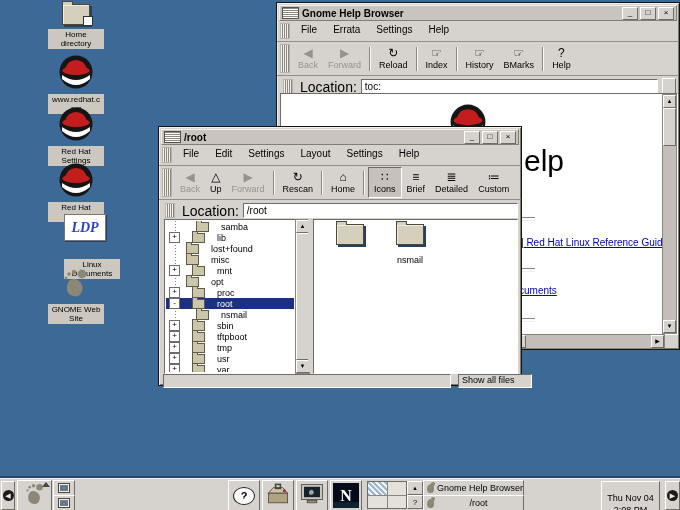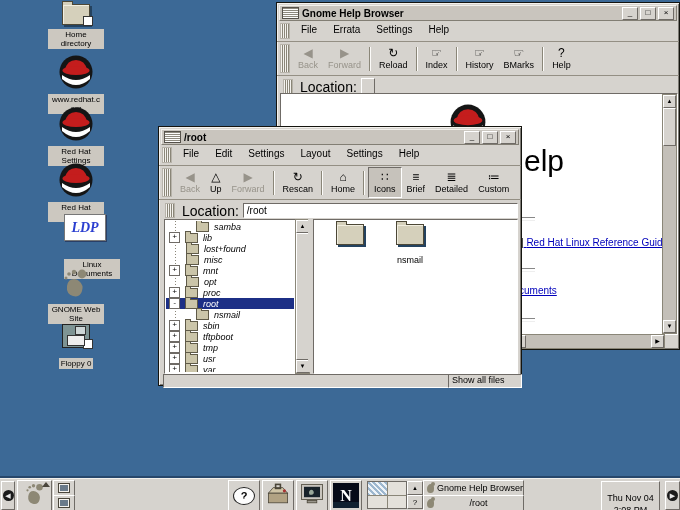--- a/index.html
+++ b/index.html
@@ -67,22 +67,22 @@
   .hfrag-heading{position:absolute;left:243px;top:50px;font-size:30px;color:#000;}
   .hrline{position:absolute;left:0;height:2px;border-top:1px solid #888;border-bottom:1px solid #eee;}
   .hlink{position:absolute;font-size:10px;color:#0000bb;text-decoration:underline;white-space:nowrap;}
   .hprefix{color:#000;text-decoration:none;font-size:10px;}
 
   
   .pane{position:absolute;background:#fff;border:1px solid;border-color:#6f6b66 #fff #fff #6f6b66;overflow:hidden;}
   .tree{position:absolute;inset:1px;overflow:hidden;}
   .tree::before{content:"";position:absolute;left:9px;top:0;bottom:0;width:1px;
         background:repeating-linear-gradient(0deg,#8a8678 0 1px,transparent 1px 3px);}
-  .trow{display:flex;align-items:center;height:11px;font-size:9px;padding-left:3px;gap:5px;
-        position:relative;white-space:nowrap;font-style:italic;}
+  .trow{display:flex;align-items:center;height:11px;font-size:9px;padding-left:3px;gap:12px;
+        position:relative;white-space:nowrap;}
   .trow .exp{width:9px;height:9px;border:1px solid #6f6b66;background:#fff;font-size:8px;line-height:7px;
         text-align:center;flex:none;color:#000;}
   .trow.noexp{padding-left:20px;}
   .trow.lvl2{padding-left:30px;}
   .trow.sel{background:#1c2f86;color:#fff;}
   .fsm{width:11px;height:8px;background:#cbc5a9;border:1px solid #5f5a48;position:relative;flex:none;}
   .fsm::before{content:"";position:absolute;left:-1px;top:-3px;width:4px;height:2px;background:#cbc5a9;
         border:1px solid #5f5a48;border-bottom:none;}
   .ficon{position:absolute;width:56px;text-align:center;}
   .ficon .flabel{font-size:9px;display:inline-block;margin-top:2px;}
@@ -176,24 +176,20 @@
           <path d="M14 13 Q8 13 7 20 Q6 28 13 30 Q20 32 22 25 Q24 19 19 15 Q17 13 14 13Z" fill="#8d8875"></path>
           <circle cx="22" cy="8" r="4.4" fill="#8d8875"></circle>
           <circle cx="14" cy="6" r="2.2" fill="#8d8875"></circle>
           <circle cx="9" cy="8" r="1.8" fill="#8d8875"></circle>
           <circle cx="6" cy="12" r="1.5" fill="#8d8875"></circle>
         </svg>
     </span><br>
     <span class="dlabel">GNOME Web Site</span>
   </div>
 
-  <div class="ditem" style="left:0;top:324px">
-    <span class="dart floppy"><span class="badge"></span></span><br>
-    <span class="dlabel">Floppy 0</span>
-  </div>
 
   <div class="win" style="left:276px;top:2px;width:402px;height:346px;z-index:1">
     <div class="tbar">
       <span class="wicon"></span>
       <span class="wtitle">Gnome Help Browser</span>
       <span class="wbtns">
         <span class="wbtn">_</span>
         <span class="wbtn">□</span>
         <span class="wbtn">×</span>
       </span>
@@ -236,20 +232,21 @@
         </span>
       <span class="tsep"></span>
       <span class="tool">
           <span class="tg">?</span>
           <span>Help</span>
         </span>
     </div>
     <div class="locrow">
       <span class="handle"></span>
       <span class="loclabel">Location:</span>
+      <input class="loc" readonly="" value="toc:" style="">
       <span class="minisq"></span>
     </div>
     <div class="hcontent">
       <span style="position:absolute;left:168px;top:9px">
         <svg width="38" height="38" viewBox="0 0 36 36">
             <circle cx="18" cy="18" r="16.5" fill="#151515"></circle>
             <path d="M4 21 Q18 31 32 21 L32 25 Q18 37 4 25 Z" fill="#fff"></path>
             <path d="M7 16 Q9 6 18 6 Q27 6 29 16 Z" fill="#c41d1d"></path>
             <ellipse cx="18" cy="16.5" rx="13.5" ry="4.5" fill="#c41d1d"></ellipse>
           </svg>
@@ -423,21 +420,21 @@
         <span class="bigfold" style="display:inline-block"></span><br>
         <span class="flabel"></span>
       </div>
       <div class="ficon" style="left:68px;top:4px">
         <span class="bigfold" style="display:inline-block"></span><br>
         <span class="flabel">nsmail</span>
       </div>
     </div>
 
     <span class="seg" style="left:4px;top:247px;width:280px"></span>
-    <span class="seg" style="left:289px;top:247px;width:66px">Show all files</span>
+    <span class="seg" style="left:299px;top:247px;width:66px">Show all files</span>
   </div>
 
   <div id="panel">
     <span class="pbtn hidebtn" style="left:1px;top:2px;width:12px;height:27px">
         <span class="dot">◀</span>
       </span>
 
     <span class="pbtn" style="left:17px;top:1px;width:33px;height:29px">
       <span>
         <svg width="24" height="26" viewBox="0 0 32 34">

